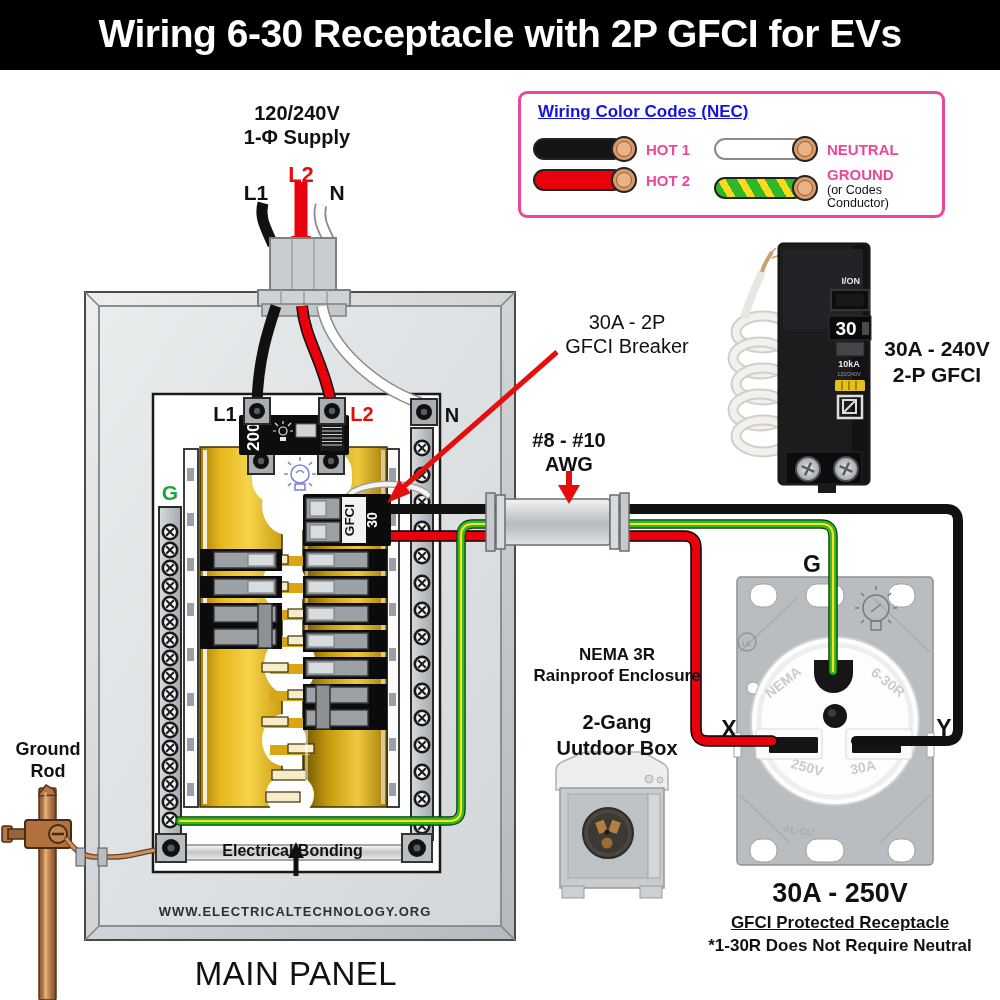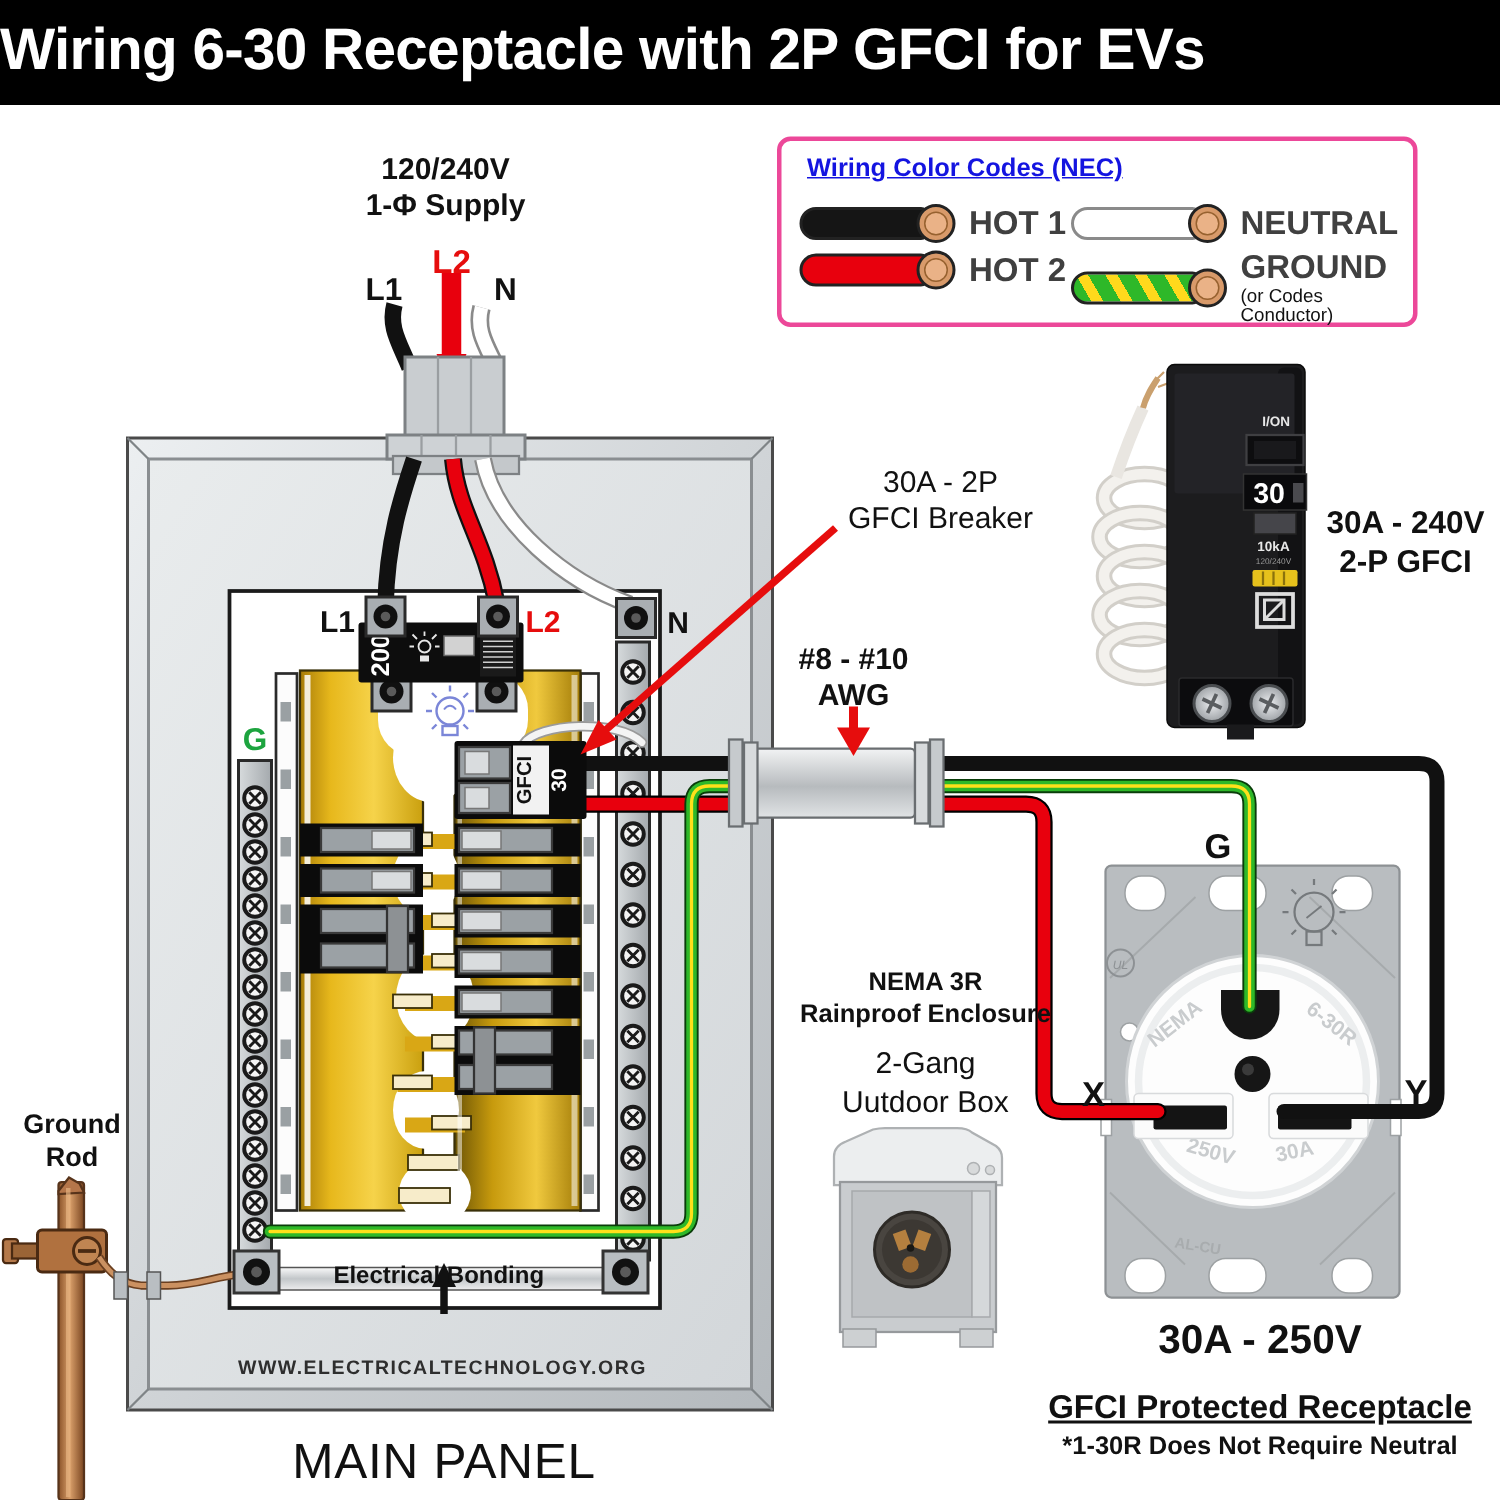--- a/index.html
+++ b/index.html
@@ -1,28 +1,28 @@
 <!DOCTYPE html>
 <html><head>
 <meta charset="utf-8">
 <style>
   html,body{margin:0;padding:0;background:#fff}
   .stage{position:relative;width:1000px;height:1000px;background:#fff;
          font-family:"Liberation Sans",sans-serif;overflow:hidden}
   .titlebar{position:absolute;left:0;top:0;width:1000px;height:70px;background:#000;
             color:#fff;font-size:39px;font-weight:700;letter-spacing:-0.5px;
-            text-align:left;line-height:67px}
+            text-align:center;line-height:67px}
   .lbl{position:absolute;text-align:center;color:#111;line-height:1.22}
   
   .legend{position:absolute;left:518px;top:91px;width:427px;height:127px;background:#fff;
           border:3px solid #ec4899;border-radius:9px;box-sizing:border-box}
   .legend-title{position:absolute;left:17px;top:8px;font-size:17px;font-weight:700;
                 color:#1414e0;text-decoration:underline}
   .lg-row{position:absolute;display:flex;align-items:center;gap:9px}
-  .lg-label{font-size:22px;font-weight:700;color:#404040;line-height:1}
+  .lg-label{font-size:15px;font-weight:700;color:#ec4899;line-height:1}
   .lg-note{font-size:12.5px;color:#111;line-height:1;margin-top:2px}
   .wire{position:relative;width:104px;height:26px;flex:0 0 auto}
   .wire .body{position:absolute;left:0;top:2px;width:86px;height:22px;border:2px solid #222;
               border-radius:11px 5px 5px 11px;box-sizing:border-box}
   .wire .core{position:absolute;right:0;top:0;width:26px;height:26px;border-radius:50%;
               background:#d89a6a;border:2px solid #222;box-sizing:border-box}
   .wire .core::after{content:"";position:absolute;inset:3px;border-radius:50%;
               background:#eab287;border:1px solid #96612f}
   .hot1 .body{background:#151515}
   .hot2 .body{background:#e8000d}
@@ -527,21 +527,21 @@
   <div class="lbl" style="left:517px;top:428px;width:104px;font-size:20px;font-weight:700">
     <div>#8 - #10</div>
     <div>AWG</div>
   </div>
 
   <div class="lbl" style="left:532px;top:644px;width:170px">
     <div style="font-size:17px;font-weight:600;line-height:1.25">
       <div>NEMA 3R</div>
       <div>Rainproof Enclosure</div>
     </div>
-    <div style="font-size:20px;font-weight:400;line-height:1.3;margin-top:9px">
+    <div style="font-size:20px;font-weight:700;line-height:1.3;margin-top:22px">
       <div>2-Gang</div>
       <div>Uutdoor Box</div>
     </div>
   </div>
 
   <div class="lbl" style="left:870px;top:336px;width:134px;font-size:21px;font-weight:700">
     <div>30A - 240V</div>
     <div>2-P GFCI</div>
   </div>
 
@@ -551,17 +551,17 @@
   </div>
 
   <div class="lbl" style="left:195px;top:841px;width:195px;font-size:16px;font-weight:700">Electrical Bonding</div>
 
   <div class="lbl" style="left:135px;top:904px;width:320px;font-size:13px;font-weight:700;letter-spacing:1px;color:#2e2e2e">WWW.ELECTRICALTECHNOLOGY.ORG</div>
 
   <div class="lbl" style="left:146px;top:954px;width:300px;font-size:33px;font-weight:400;letter-spacing:0.5px">MAIN PANEL</div>
 
   <div class="lbl" style="left:685px;top:878px;width:310px">
     <div style="font-size:27px;font-weight:700;line-height:1.18">30A - 250V</div>
-    <div class="u" style="font-size:22px;font-weight:700;margin-top:15px">GFCI Protected Receptacle</div>
+    <div class="u" style="font-size:17px;font-weight:700;margin-top:3px">GFCI Protected Receptacle</div>
     <div style="font-size:17px;font-weight:700;margin-top:2px">*1-30R Does Not Require Neutral</div>
   </div>
 
 </div>
 
 </body></html>

